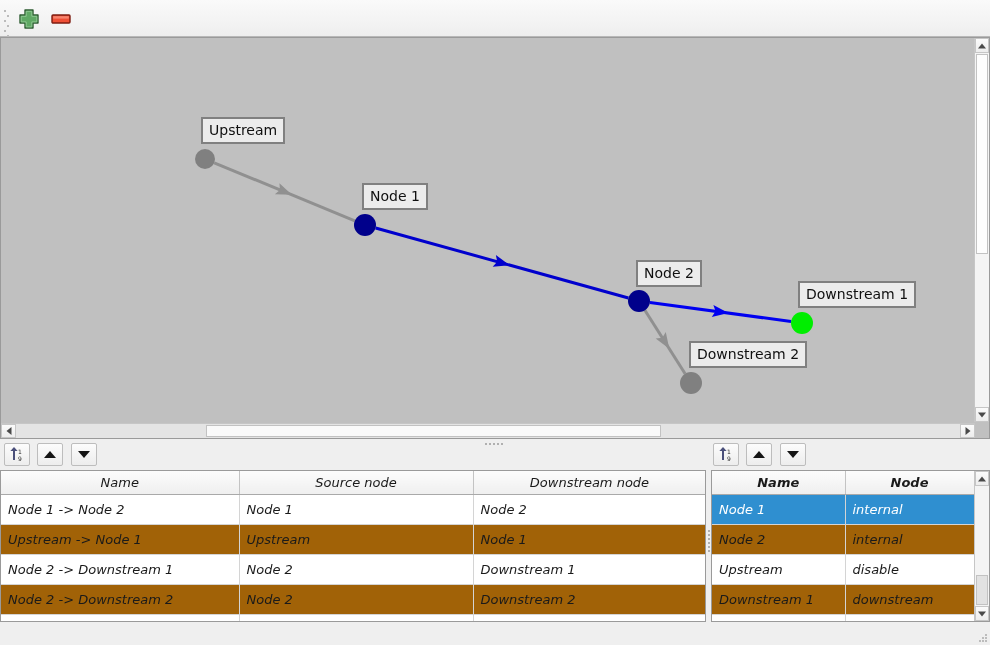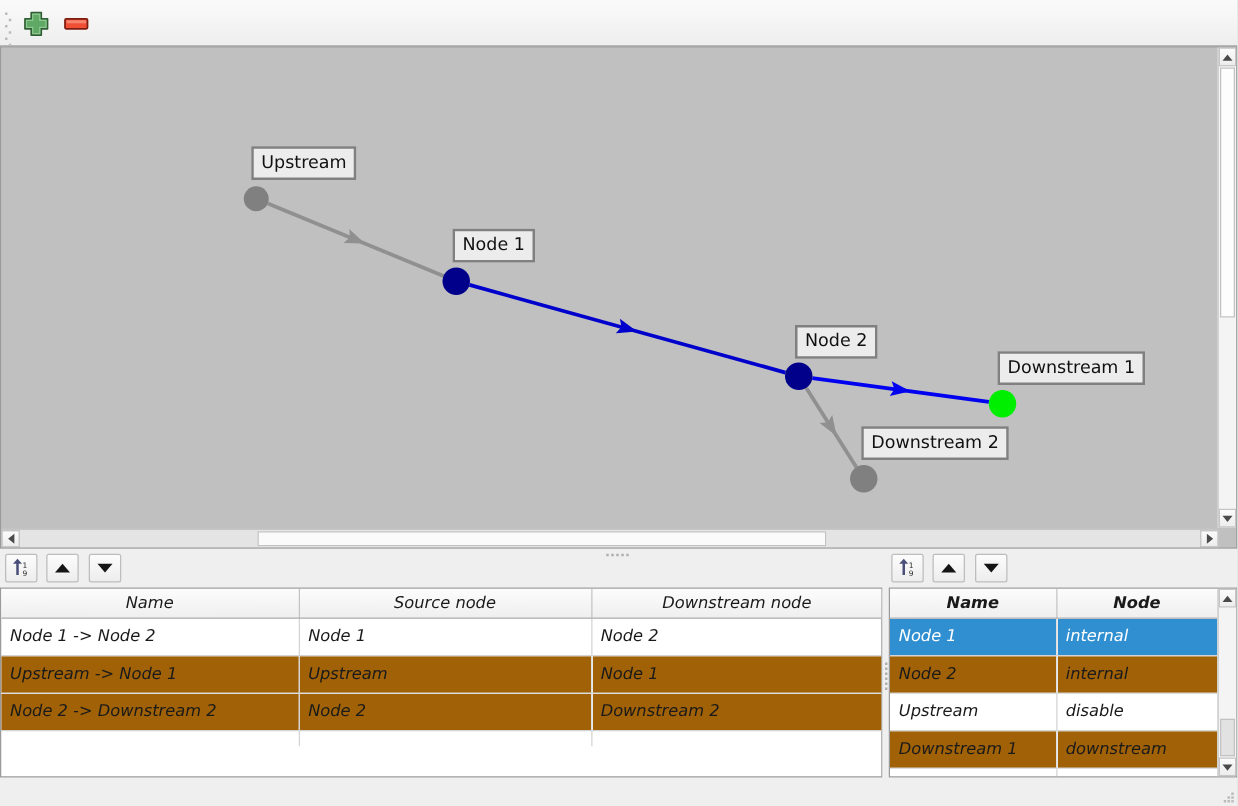--- a/index.html
+++ b/index.html
@@ -400,20 +400,25 @@
           <tr>
             <td>Node 1 -&gt; Node 2</td>
             <td>Node 1</td>
             <td>Node 2</td>
           </tr>
           <tr class="alt">
             <td>Upstream -&gt; Node 1</td>
             <td>Upstream</td>
             <td>Node 1</td>
           </tr>
+          <tr>
+            <td>Node 2 -&gt; Downstream 1</td>
+            <td>Node 2</td>
+            <td>Downstream 1</td>
+          </tr>
           <tr class="alt">
             <td>Node 2 -&gt; Downstream 2</td>
             <td>Node 2</td>
             <td>Downstream 2</td>
           </tr>
           <tr class="empty">
             <td></td>
             <td></td>
             <td></td>
           </tr>

